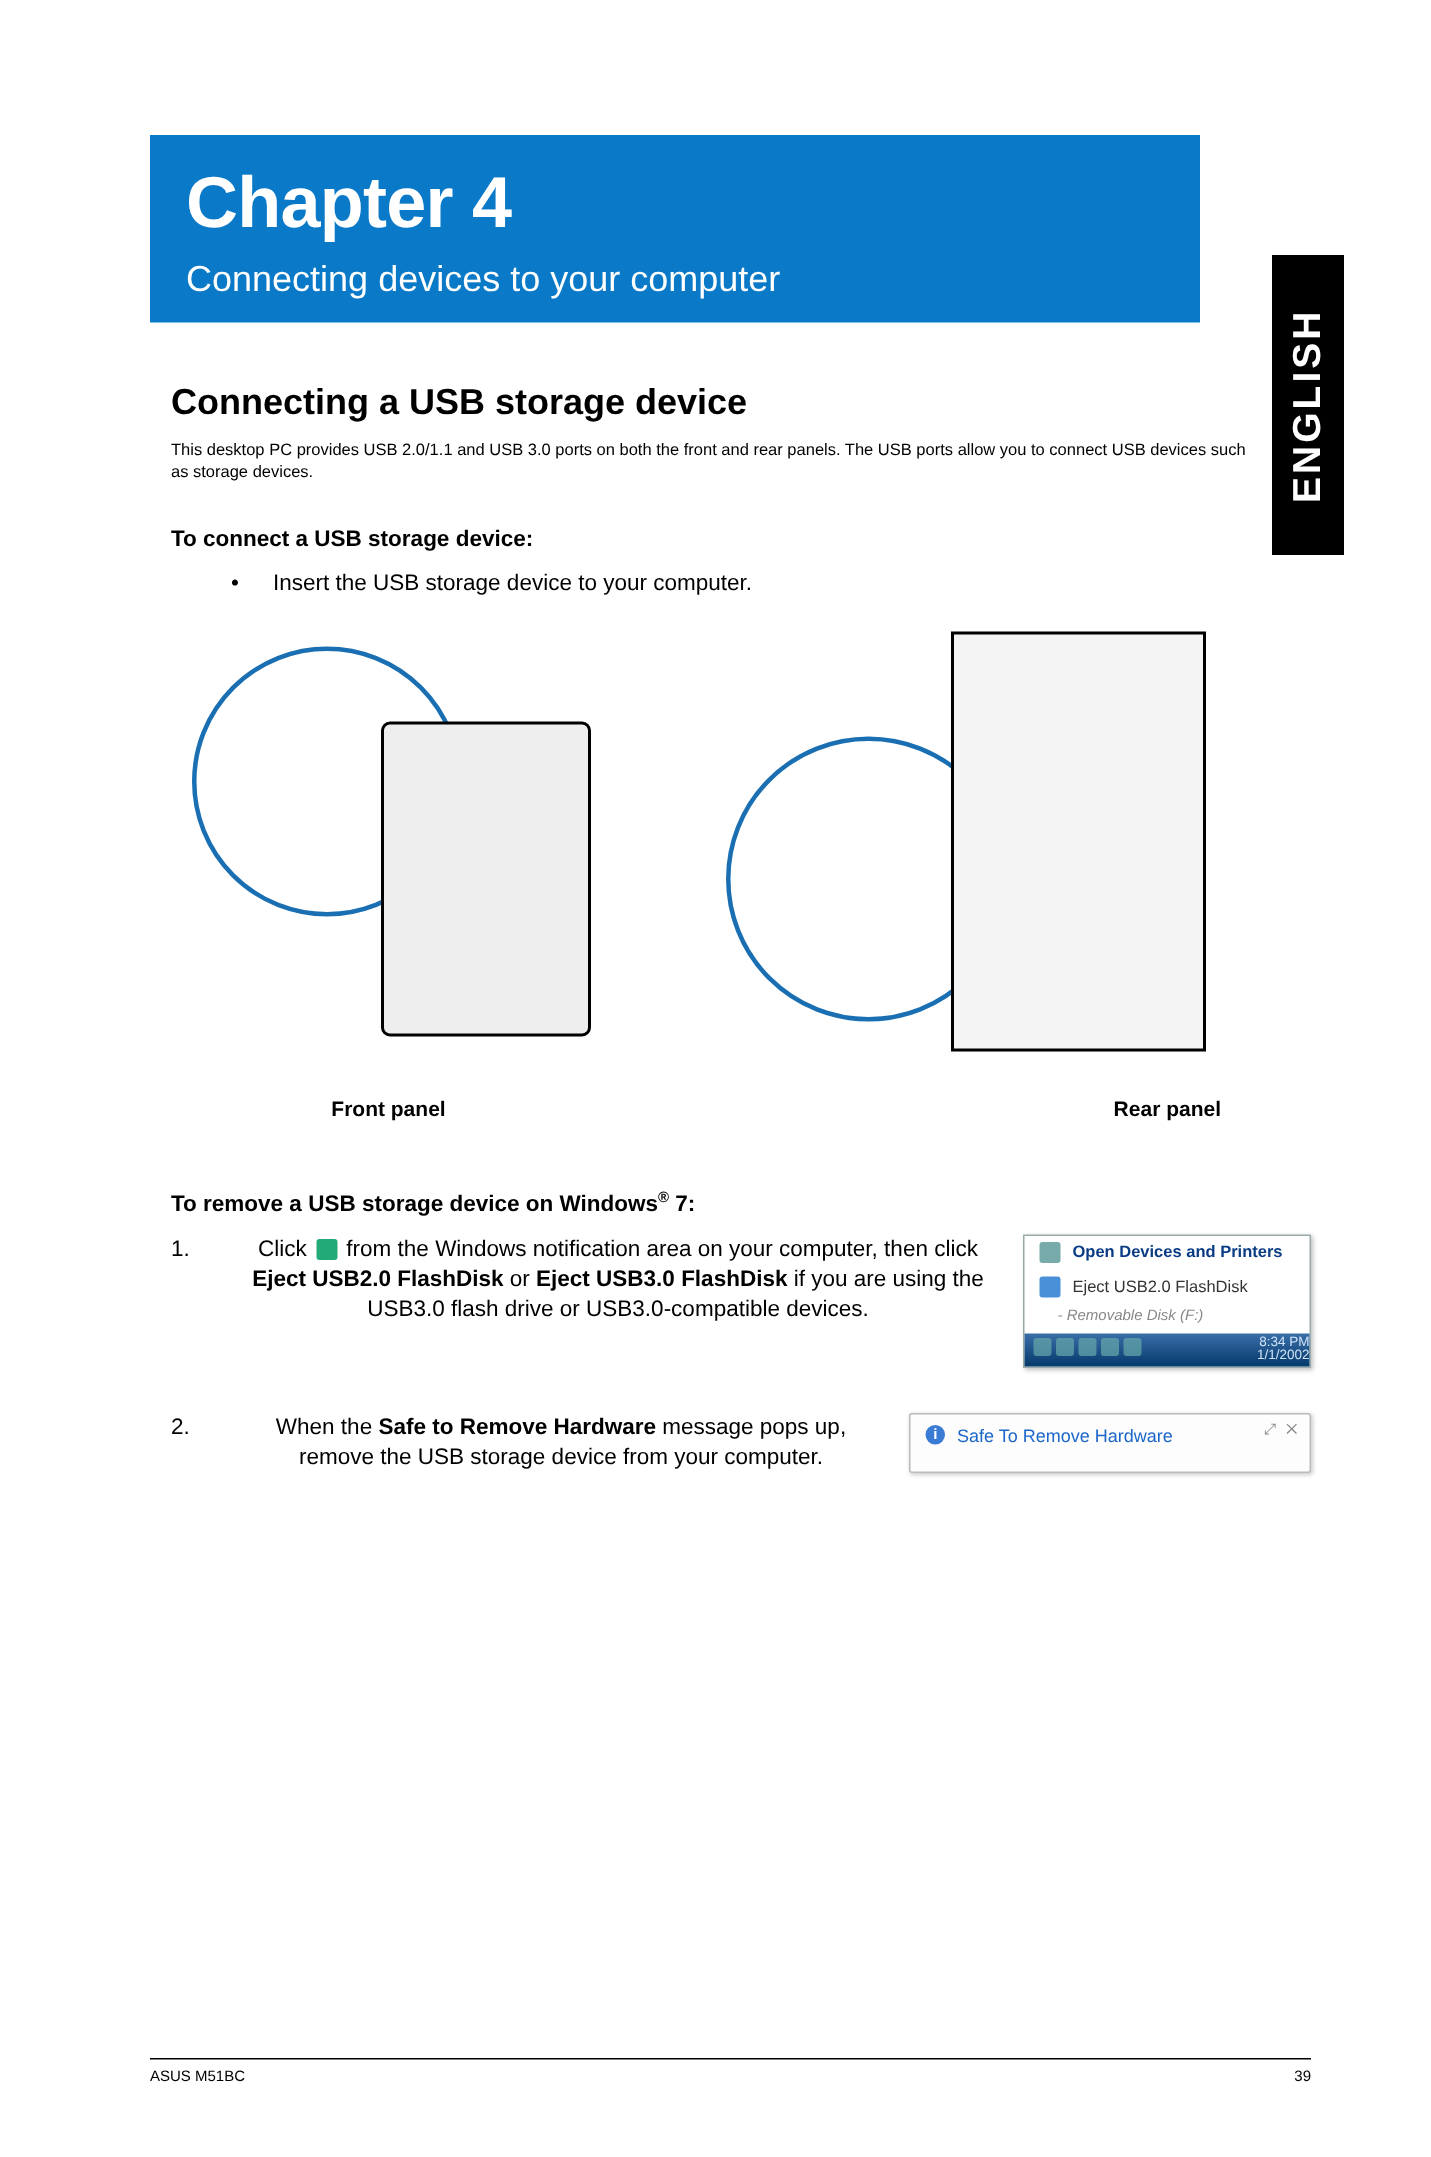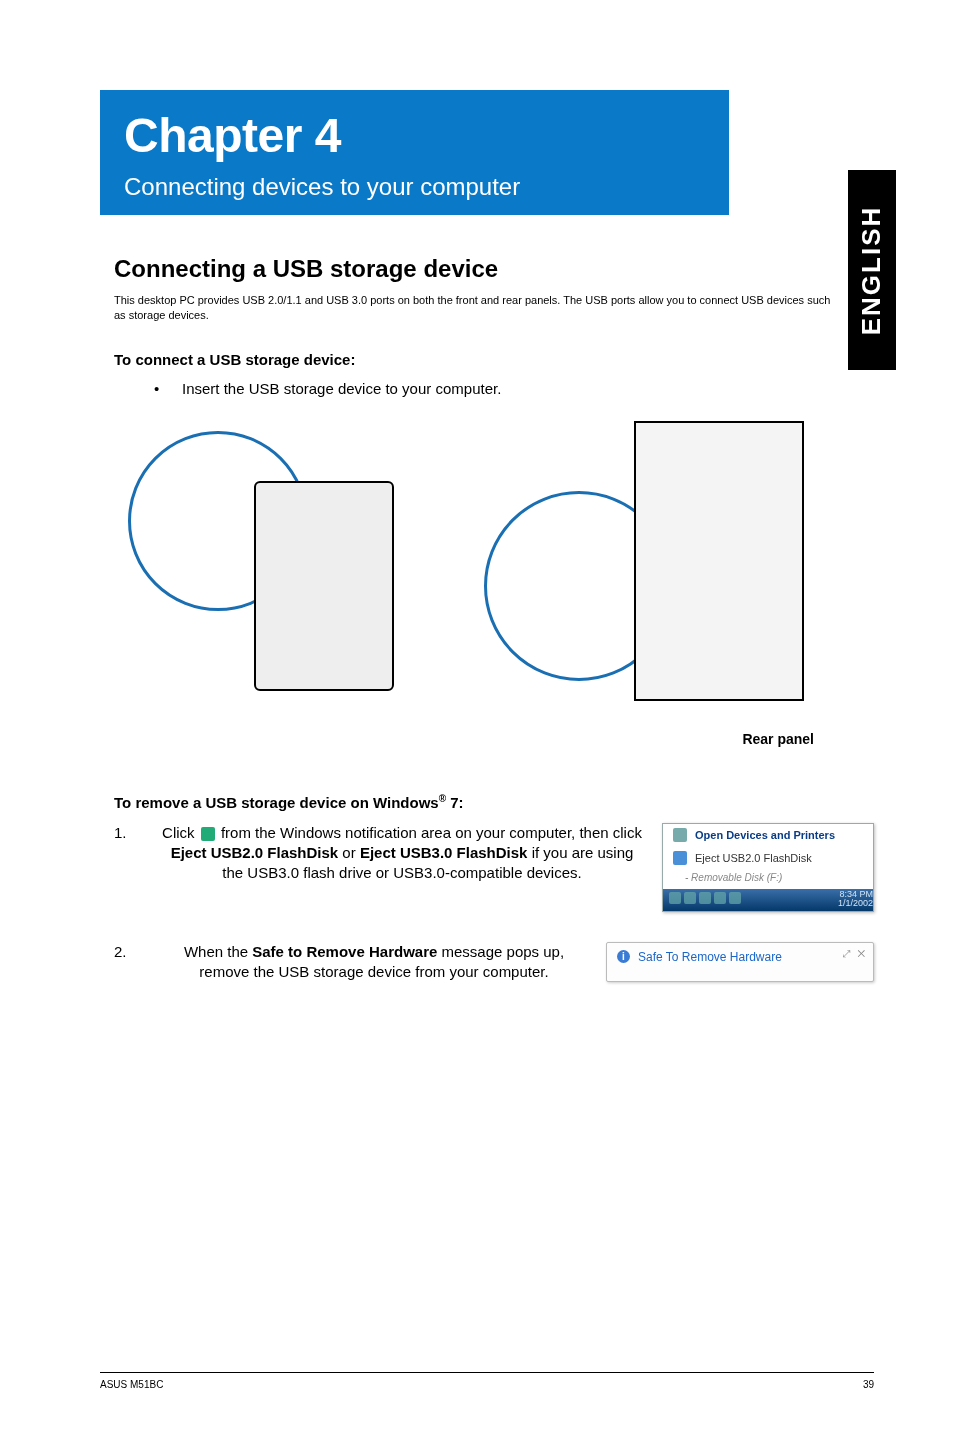--- a/index.html
+++ b/index.html
@@ -1,18 +1,18 @@
 <!DOCTYPE html>
 <html><head>
 <meta charset="utf-8">
 <style>
   * { box-sizing: border-box; margin: 0; padding: 0; }
   html, body { width: 954px; height: 1438px; font-family: Arial, Helvetica, sans-serif; color: #000; background: #fff; }
   .page { position: relative; width: 954px; height: 1438px; padding: 90px 80px 40px 100px; }
-  .chapter-banner { background: #0a79c7; color: #fff; padding: 18px 24px 14px 24px; margin-bottom: 40px; width: 629px; }
+  .chapter-banner { background: #0a79c7; color: #fff; padding: 18px 24px 14px 24px; margin-bottom: 40px; width: 700px; }
   .chapter-title { font-size: 48px; font-weight: bold; letter-spacing: -0.5px; margin-bottom: 10px; }
   .chapter-subtitle { font-size: 24px; font-weight: normal; }
   .side-tab { position: absolute; right: 58px; top: 170px; width: 48px; height: 200px; background: #000; color: #fff; display: flex; align-items: center; justify-content: center; }
   .side-tab-text { transform: rotate(-90deg); font-size: 26px; font-weight: bold; letter-spacing: 2px; white-space: nowrap; }
   .section-heading { font-size: 24px; font-weight: bold; margin-bottom: 10px; padding-left: 14px; margin-top: 36px; }
   .body-text { font-size: 11px; line-height: 1.35; margin-bottom: 28px; padding-left: 14px; padding-right: 40px; }
   .bold { font-weight: bold; }
   .sub-heading { font-size: 15px; font-weight: bold; margin-bottom: 12px; padding-left: 14px; }
   .bullet-row { display: flex; padding-left: 54px; font-size: 15px; margin-bottom: 24px; }
   .bullet-dot { width: 28px; }
@@ -22,21 +22,21 @@
   .front-zoom { position:absolute; left:14px; top:10px; width:180px; height:180px; border:3px solid #1a6fb3; border-radius:50%; background:#fff; }
   .rear-pc { right:10px; top:0px; width:170px; height:280px; background:#f4f4f4; border:2px solid #000; position:absolute; }
   .rear-zoom { position:absolute; left:370px; top:70px; width:190px; height:190px; border:3px solid #1a6fb3; border-radius:50%; background:#fff; }
   .panel-labels { display:flex; width:700px; margin:10px 0 46px 14px; font-size:14px; font-weight:bold; }
   .panel-label-left { flex:1; text-align:center; padding-right:60px; }
   .panel-label-right { flex:1; text-align:right; padding-left:60px; }
   .sup { font-size: 10px; vertical-align: super; }
   .step-row { display:flex; padding-left:14px; font-size:15px; line-height:1.35; margin-bottom:30px; }
   .step-num { width:48px; }
   .step-body { flex:1; padding-right:20px;text-align:center; }
-  .side-image { width:212px; flex-shrink:0; }
+  .side-image { width:192px; flex-shrink:0; }
   .popup1 { border:1px solid #9aa; background:#fff; font-size:11px; box-shadow:1px 1px 3px rgba(0,0,0,0.25); }
   .popup1-row1 { padding:4px 8px; font-weight:bold; color:#0a3c86; display:flex; gap:6px; align-items:center; }
   .popup1-row2 { padding:4px 8px; color:#333; display:flex; gap:6px; align-items:center; }
   .popup1-row3 { padding:2px 8px 4px 22px; color:#888; font-style:italic; font-size:10px; }
   .taskbar { height:22px; background:linear-gradient(#3a6ea8,#04396b); position:relative; }
   .taskbar .clock { position:absolute; right:0; top:1px; color:#cfe3f7; font-size:9px; text-align:right; line-height:1; }
   .popup2-wrap { width:268px; flex-shrink:0; }
   .popup2 { border:1px solid #bbb; background:#fdfdfd; font-size:11px; box-shadow:1px 1px 3px rgba(0,0,0,0.2); border-radius:2px; padding:6px 8px 14px 8px; position:relative; }
   .popup2-title { color:#1b66c9; font-weight:normal; font-size:12px; display:flex; gap:6px; align-items:center; margin-bottom:2px; }
   .popup2-body { color:#666; font-size:10.5px; padding-left:18px; line-height:1.3; }
@@ -73,20 +73,21 @@
     <div>Insert the USB storage device to your computer.</div>
   </div>
 
   <div class="diagram-area">
     <div class="front-zoom"></div>
     <div class="diagram-placeholder front-pc"></div>
     <div class="rear-zoom"></div>
     <div class="rear-pc"></div>
   </div>
   <div class="panel-labels">
+    <div class="panel-label-left">Front panel</div>
     <div class="panel-label-right">Rear panel</div>
   </div>
 
   <div class="sub-heading">
     <span>To remove a USB storage device on Windows</span><span class="sup">®</span><span> 7:</span>
   </div>
 
   <div class="step-row">
     <div class="step-num">1.</div>
     <div class="step-body">

